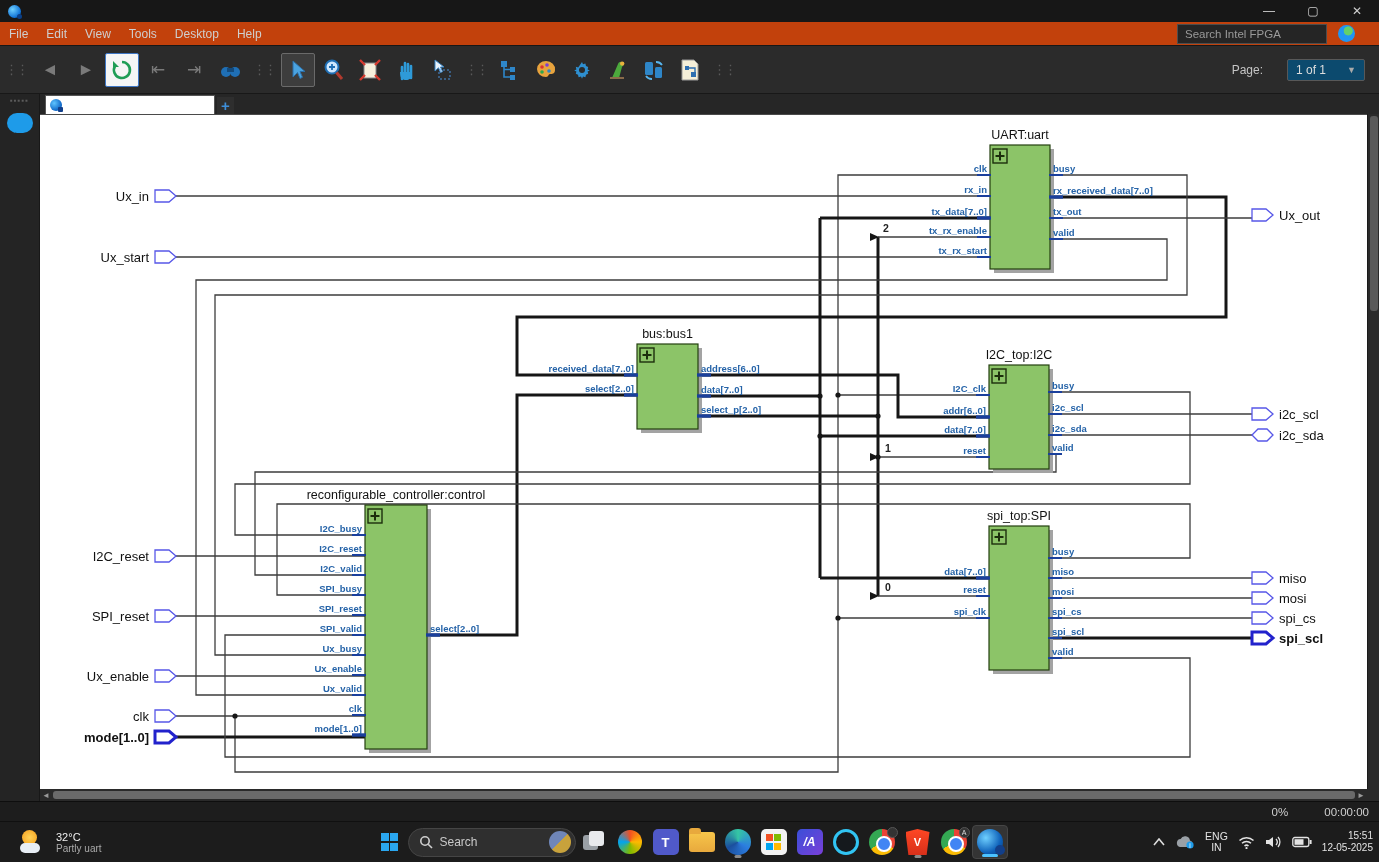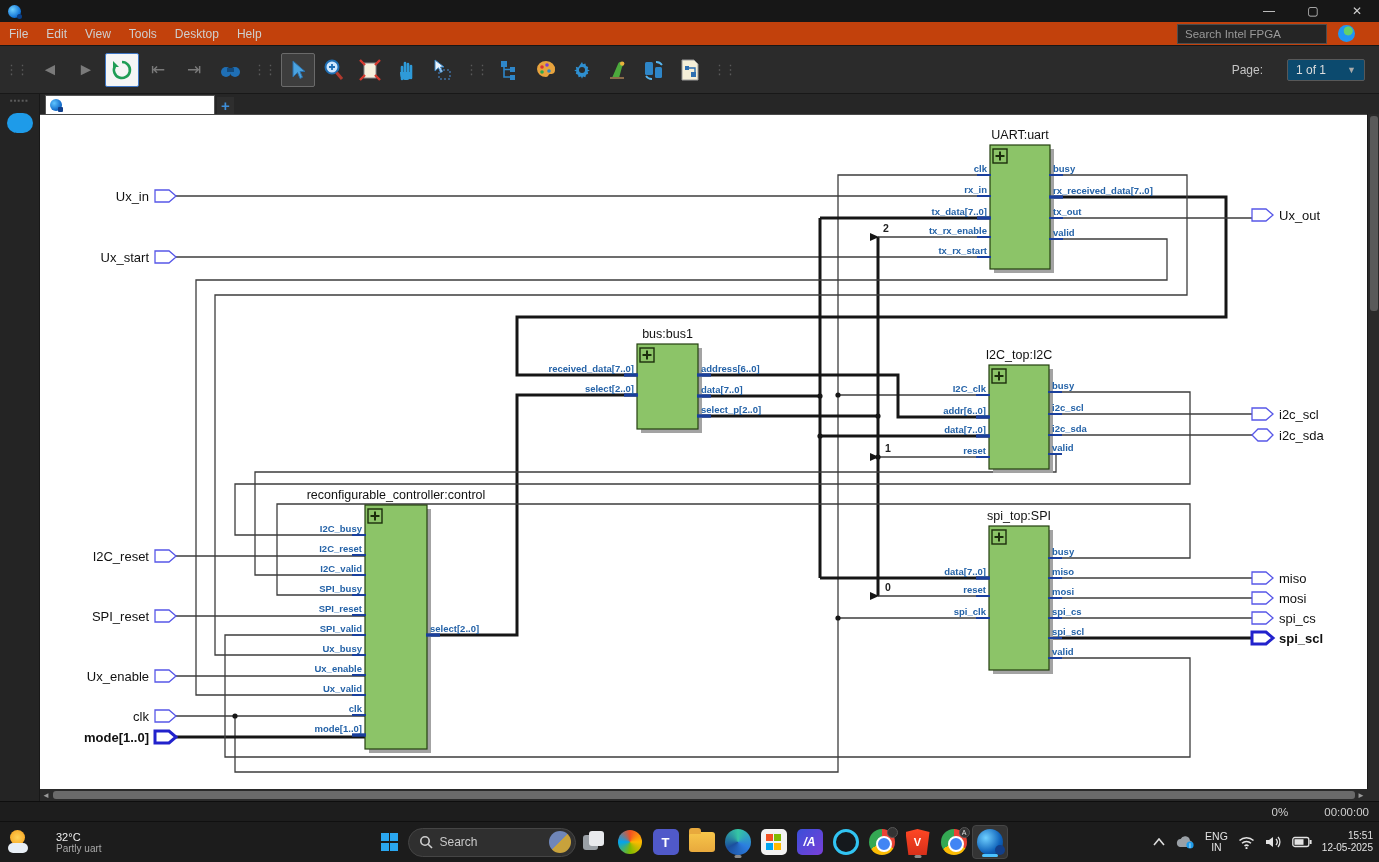--- a/index.html
+++ b/index.html
@@ -46,21 +46,21 @@
   .canvas{width:1327px;height:675px;background:#fff;border-top:1px solid #4a4a4a;position:relative;overflow:hidden}
   .vscroll{width:12px;background:#2a2a2a;position:relative;border-left:1px solid #1a1a1a}
   .vthumb{position:absolute;left:2px;top:2px;width:8px;height:195px;background:#5a5a5a;border-radius:3px}
   .hscroll{height:12px;background:#2a2a2a;display:flex;align-items:center;position:relative}
   .harrow{width:12px;color:#9a9a9a;font-size:8px;text-align:center}
   .hthumb{position:absolute;left:13px;right:24px;top:2px;height:8px;background:#6a6a6a;border-radius:3px}
   
   .statusbar{height:20px;background:#1d1d1d;display:flex;align-items:center;justify-content:flex-end;color:#cfcfcf;font-size:11.5px;gap:36px;padding-right:10px;border-top:1px solid #0e0e0e}
   
   .taskbar{height:41px;background:#1c1c1c;position:relative;display:flex;align-items:center;justify-content:center;border-top:1px solid #101010}
-  .weather{position:absolute;left:8px;display:flex;align-items:center;gap:22px;color:#ddd}
+  .weather{position:absolute;left:20px;display:flex;align-items:center;gap:10px;color:#ddd}
   .wicon{width:26px;height:26px;position:relative}
   .wicon .sun{position:absolute;left:2px;top:1px;width:15px;height:15px;border-radius:50%;background:radial-gradient(circle,#ffd257,#f79e1b)}
   .wicon .cloud{position:absolute;left:0;bottom:2px;width:20px;height:10px;border-radius:6px;background:#e8eef5}
   .wtemp{font-size:11px;color:#eee}
   .wcond{font-size:10px;color:#a9a9a9}
   .centericons{display:flex;align-items:center;}
   .tico{width:36px;height:34px;display:flex;align-items:center;justify-content:center;border-radius:4px;position:relative}
   .runline{position:absolute;bottom:1px;left:50%;transform:translateX(-50%);width:7px;height:3px;border-radius:2px;background:#8a8a8a}
   .tico.active{background:#343434;border:1px solid #454545}
   .tico.active .runline{width:16px;background:#4cc2ff}

